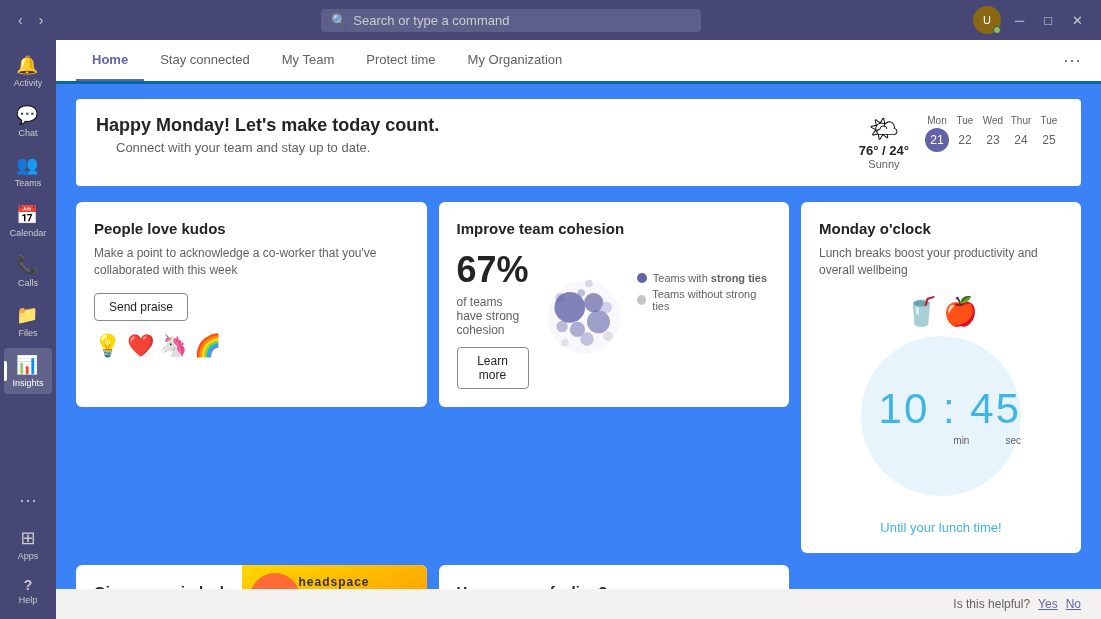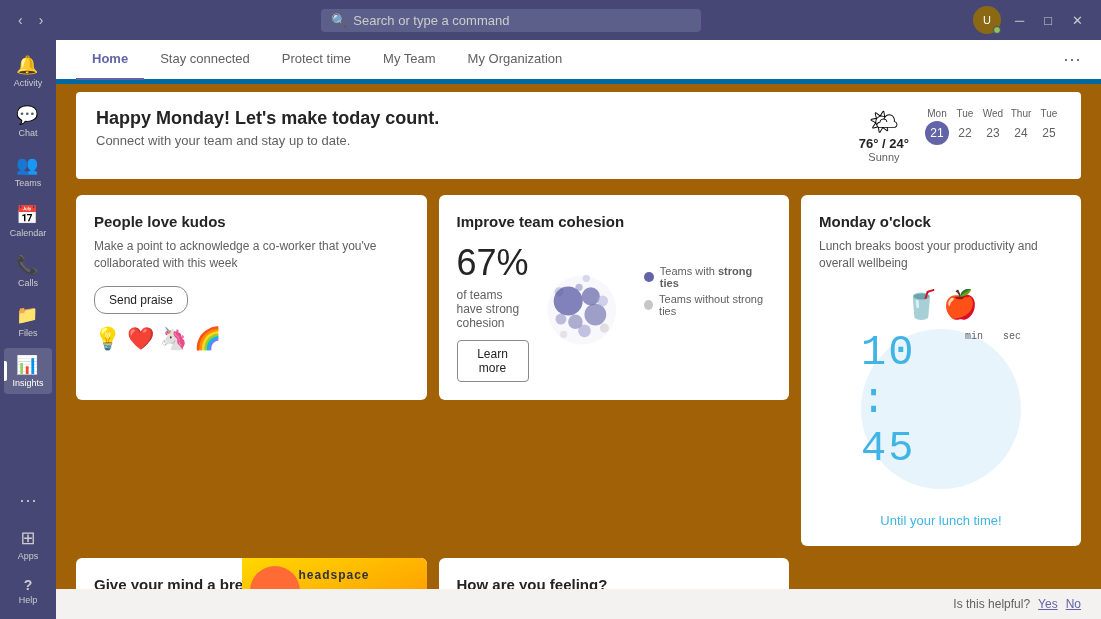--- a/index.html
+++ b/index.html
@@ -69,21 +69,21 @@
     .sidebar-label { font-size: 9px; color: #ccc; text-align: center; }
     .sidebar-item.active .sidebar-label { color: white; }
     .sidebar-spacer { flex: 1; }
 
     
     .content { flex: 1; display: flex; flex-direction: column; overflow: hidden; }
 
     
     .topnav {
       background: white;
-      border-bottom: 5px solid #0369a1;
+      border-bottom: 3px solid #0369a1;
       padding: 0 20px;
       display: flex;
       align-items: center;
       justify-content: space-between;
       height: 44px;
       flex-shrink: 0;
     }
     .topnav-tabs { display: flex; gap: 0; }
     .tab {
       padding: 12px 16px;
@@ -93,36 +93,36 @@
       border-bottom: 2px solid transparent;
       white-space: nowrap;
     }
     .tab.active { color: #6264a7; border-bottom: 2px solid #6264a7; font-weight: 600; }
     .topnav-more { color: #616161; cursor: pointer; font-size: 18px; }
 
     
     .page-body {
       flex: 1;
       overflow-y: auto;
-      padding: 8px 20px;
-      background: #a16207;
+      padding: 15px 20px;
+      background: #3b82f6;
     }
 
     
     .header-section {
       display: flex;
       justify-content: space-between;
       align-items: flex-start;
       margin-bottom: 16px;
       background: white;
       padding: 16px 20px;
       border-radius: 4px;
     }
     .header-text h1 { font-size: 18px; font-weight: 600; color: #252424; margin-bottom: 4px; }
-    .header-text p { font-size: 13px; color: #616161; }
+    .header-text p { font-size: 13px; color: #616161; margin-left: 20px; }
     .weather-widget { display: flex; gap: 16px; align-items: flex-start; }
     .weather-info { text-align: center; }
     .weather-icon { font-size: 24px; }
     .weather-temp { font-size: 13px; font-weight: 600; color: #252424; }
     .weather-desc { font-size: 11px; color: #616161; }
     .calendar-widget { display: flex; gap: 4px; align-items: flex-end; }
     .cal-day { display: flex; flex-direction: column; align-items: center; gap: 2px; }
     .cal-day-name { font-size: 10px; color: #616161; }
     .cal-day-num { width: 24px; height: 24px; border-radius: 50%; display: flex; align-items: center; justify-content: center; font-size: 12px; color: #616161; }
     .cal-day-num.today { background: #6264a7; color: white; }
@@ -135,31 +135,31 @@
     .card h3 { font-size: 15px; font-weight: 600; color: #252424; margin-bottom: 8px; }
     .card p { font-size: 12px; color: #616161; line-height: 1.4; }
 
     
     .kudos-card { }
     .kudos-emojis { display: flex; gap: 6px; margin-top: 12px; }
     .kudos-emoji { font-size: 22px; }
     .send-praise-btn {
       background: white;
       border: 1px solid #8a8a8a;
-      border-radius: 12px;
+      border-radius: 4px;
       padding: 6px 14px;
       font-size: 12px;
       cursor: pointer;
       margin-top: 14px;
       color: #252424;
     }
 
     
     .cohesion-card { }
-    .cohesion-percent { font-size: 36px; font-weight: 400; color: #252424; margin: 4px 0; }
+    .cohesion-percent { font-size: 36px; font-weight: 700; color: #252424; margin: 4px 0; }
     .cohesion-desc { font-size: 12px; color: #616161; }
     .cohesion-content { display: flex; gap: 12px; align-items: center; }
     .cohesion-left { flex: 1; }
     .cohesion-right { display: flex; flex-direction: column; gap: 4px; }
     .legend-item { display: flex; align-items: center; gap: 6px; font-size: 11px; color: #616161; }
     .legend-dot { width: 10px; height: 10px; border-radius: 50%; }
     .legend-dot.strong { background: #6264a7; }
     .legend-dot.weak { background: #c8c6c4; }
     .learn-more-btn {
       background: white;
@@ -182,27 +182,26 @@
       align-items: center;
       margin-top: 16px;
     }
     .lunch-icons { font-size: 28px; display: flex; gap: 4px; margin-bottom: 8px; }
     .timer-circle {
       width: 160px;
       height: 160px;
       border-radius: 50%;
       background: #e8f4fc;
       display: flex;
-      flex-direction: row;
-      align-items: flex-start;
+      flex-direction: column;
+      align-items: flex-end;
       justify-content: center;
-      font-family: Liberation Mono, monospace;
     }
     .timer-display { font-size: 42px; font-weight: 300; color: #40b4e5; letter-spacing: 2px; }
-    .timer-labels { display: flex; gap: 20px; font-size: 10px; color: #616161; margin-top: 2px; }
+    .timer-labels { display: flex; gap: 36px; font-size: 10px; color: #616161; margin-top: 2px; }
     .lunch-subtitle { font-size: 13px; color: #40b4e5; margin-top: 24px; }
 
     
     .break-card { position: relative; overflow: hidden; }
 
     
     .feeling-card { }
 
     
     .helpful-footer {
@@ -296,22 +295,22 @@
       <span class="sidebar-label">Help</span>
     </div>
   </div>
 
   <div class="content">
 
     <div class="topnav">
       <div class="topnav-tabs">
         <div class="tab active">Home</div>
         <div class="tab">Stay connected</div>
+        <div class="tab">My Team</div>
         <div class="tab">Protect time</div>
-        <div class="tab">My Team</div>
         <div class="tab">My Organization</div>
       </div>
       <span class="topnav-more">···</span>
     </div>
 
     <div class="page-body">
 
       <div class="header-section">
         <div class="header-text">
           <h1>Happy Monday! Let's make today count.</h1>
@@ -364,21 +363,21 @@
 
         <div class="card cohesion-card">
           <h3>Improve team cohesion</h3>
           <div class="cohesion-content">
             <div class="cohesion-left">
               <div class="cohesion-percent">67%</div>
               <div class="cohesion-desc">of teams have strong cohesion</div>
               <button class="learn-more-btn">Learn more</button>
             </div>
             <div>
-              <div style="display:flex;gap:22px;align-items:flex-start;">
+              <div style="display:flex;gap:10px;align-items:flex-start;">
 
                 <svg width="90" height="90" viewBox="0 0 90 90">
                   <circle cx="45" cy="45" r="38" fill="#e8e6f5" opacity="0.3"></circle>
                   <circle cx="30" cy="35" r="16" fill="#6264a7" opacity="0.8"></circle>
                   <circle cx="55" cy="30" r="10" fill="#6264a7" opacity="0.7"></circle>
                   <circle cx="60" cy="50" r="12" fill="#6264a7" opacity="0.6"></circle>
                   <circle cx="38" cy="58" r="8" fill="#6264a7" opacity="0.5"></circle>
                   <circle cx="22" cy="55" r="6" fill="#6264a7" opacity="0.4"></circle>
                   <circle cx="48" cy="68" r="7" fill="#8b8cc4" opacity="0.5"></circle>
                   <circle cx="68" cy="35" r="6" fill="#a8a9d8" opacity="0.5"></circle>

